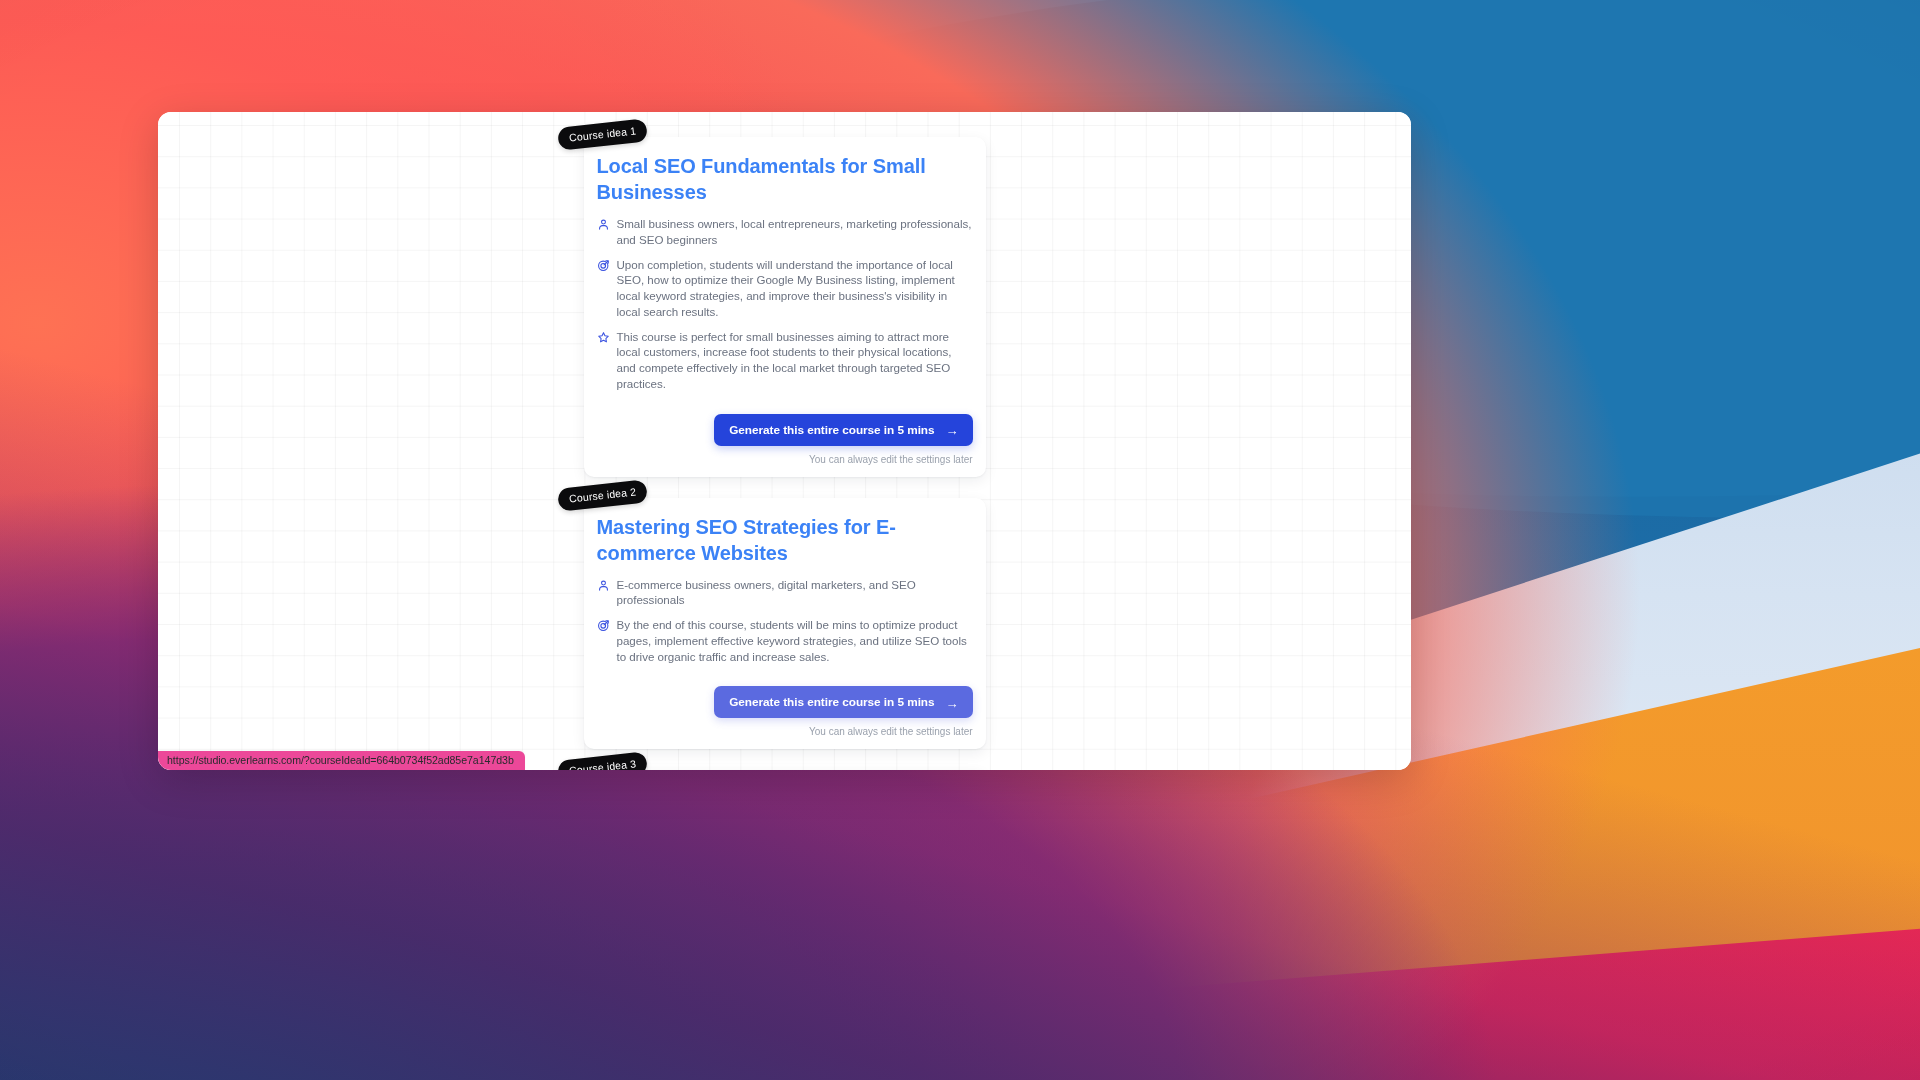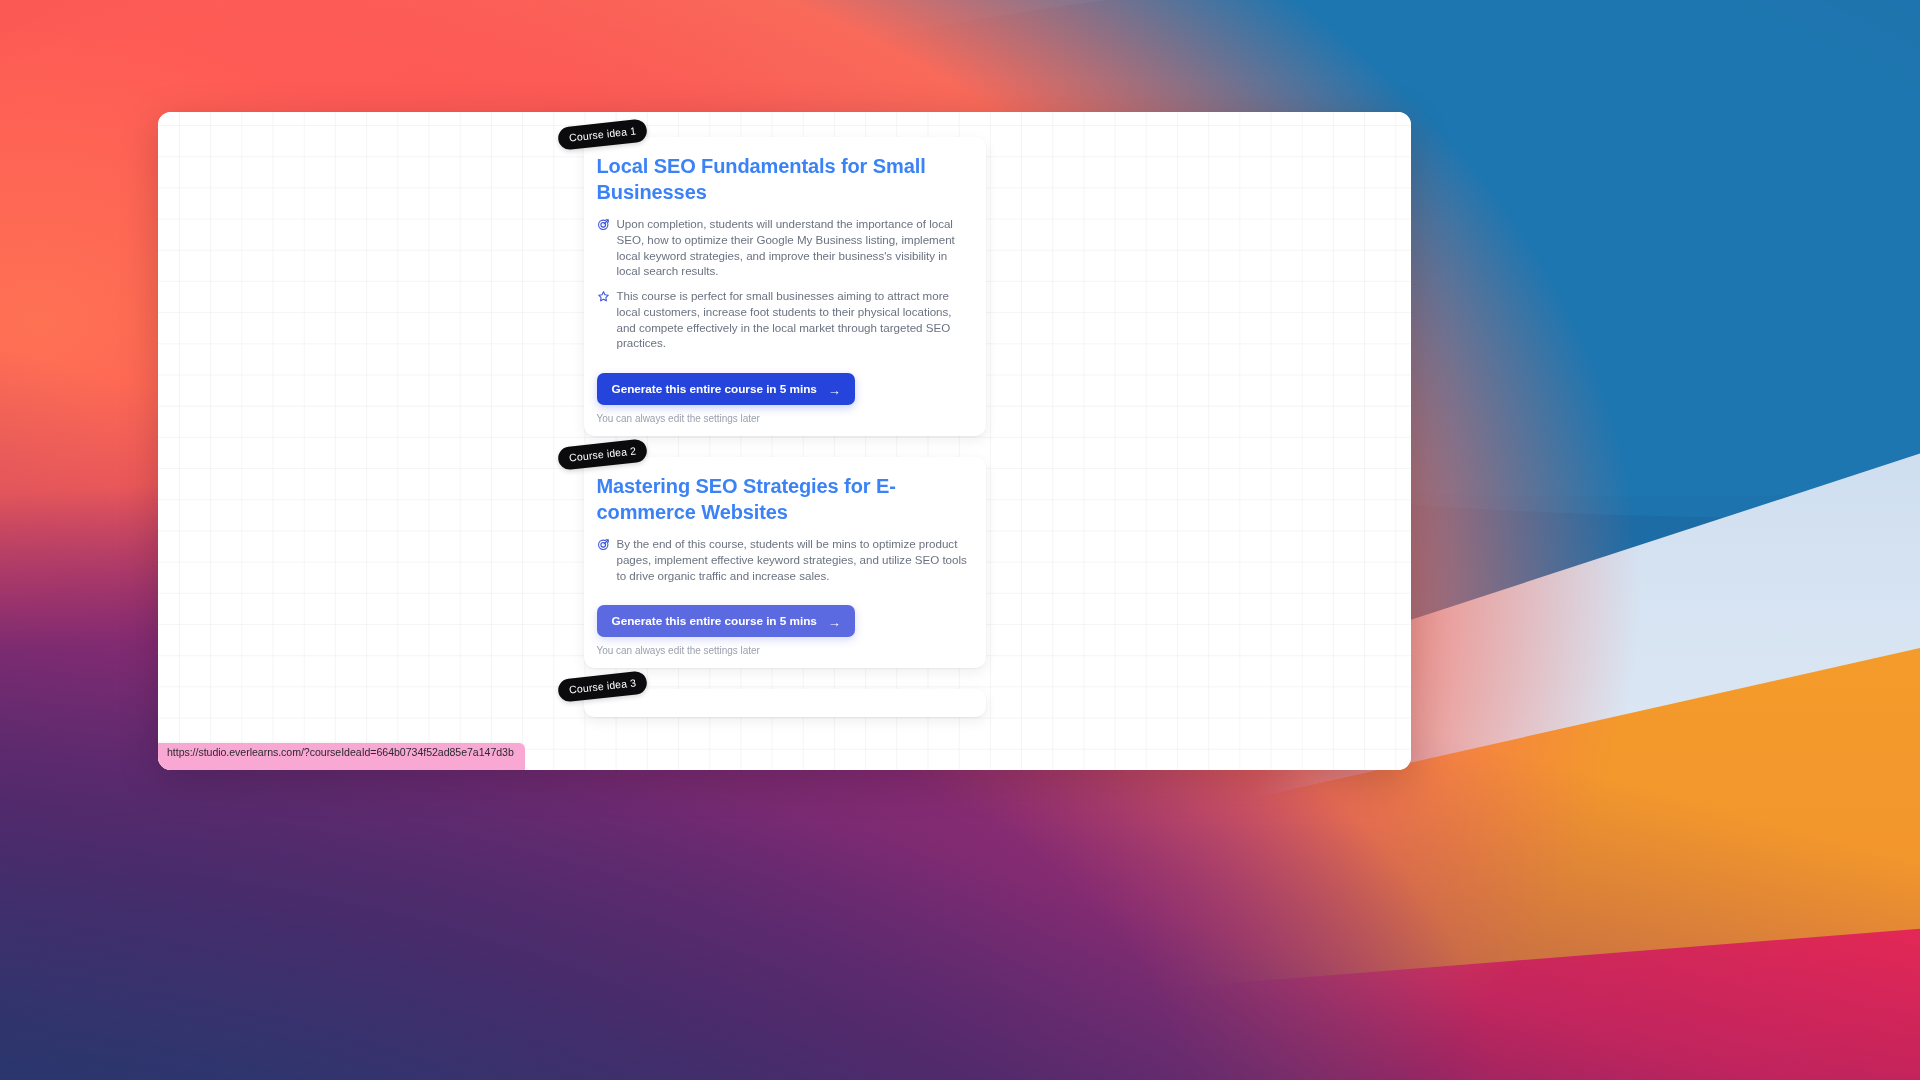--- a/index.html
+++ b/index.html
@@ -181,21 +181,21 @@
     font-size: 11.6px;
     line-height: 1.36;
     color: #6b7280;
     letter-spacing: -.02px;
   }
 
   .card-footer {
     margin-top: 22px;
     display: flex;
     flex-direction: column;
-    align-items: flex-start;
+    align-items: flex-end;
   }
 
   .generate-btn {
     display: inline-flex;
     align-items: center;
     gap: 11px;
     background: #2544db;
     color: #ffffff;
     border: none;
     border-radius: 7px;
@@ -224,25 +224,25 @@
     font-size: 10px;
     color: #9aa1ad;
     letter-spacing: -.02px;
   }
 
   
   #status-bar {
     position: absolute;
     left: 0;
     bottom: 0;
-    background: #f9a8d4;
+    background: #ec4899;
     color: #2a2a2e;
     font-size: 10.6px;
     letter-spacing: -.05px;
-    padding: 3px 11px 12px 9px;
+    padding: 3px 11px 4px 9px;
     border-top-right-radius: 6px;
     z-index: 40;
     white-space: nowrap;
     box-shadow: 0 -1px 2px rgba(0,0,0,.04);
   }
 </style>
 </head>
 <body>
 
 <div id="wallpaper">
@@ -262,20 +262,29 @@
 <div id="browser-window">
   <div id="page-canvas">
 
     <div id="card-list">
 
       <div class="card-wrap">
         <div class="idea-badge">Course idea 1</div>
         <div class="course-card">
           <div class="card-title">Local SEO Fundamentals for Small Businesses</div>
 
+          <div class="card-row">
+            <span class="row-icon">
+              <svg viewBox="0 0 24 24" fill="none" stroke="currentColor" stroke-width="2" stroke-linecap="round" stroke-linejoin="round">
+                <circle cx="12" cy="7.5" r="3.6"></circle>
+                  <path d="M4.8 20.5v-1.2a5.2 5.2 0 0 1 5.2-5.2h4a5.2 5.2 0 0 1 5.2 5.2v1.2"></path>
+              </svg>
+            </span>
+            <span class="row-text">Small business owners, local entrepreneurs, marketing professionals, and SEO beginners</span>
+          </div>
 
           <div class="card-row">
             <span class="row-icon">
               <svg viewBox="0 0 24 24" fill="none" stroke="currentColor" stroke-width="2" stroke-linecap="round" stroke-linejoin="round">
                 <circle cx="11.5" cy="12.5" r="8.6"></circle>
                   <circle cx="11.5" cy="12.5" r="4.3"></circle>
                   <path d="M13 11l7.2-7.2"></path>
                   <path d="M16.4 3.2h4.4v4.4"></path>
               </svg>
             </span>
@@ -299,20 +308,29 @@
             <div class="btn-hint">You can always edit the settings later</div>
           </div>
         </div>
       </div>
 
       <div class="card-wrap">
         <div class="idea-badge">Course idea 2</div>
         <div class="course-card">
           <div class="card-title">Mastering SEO Strategies for E-commerce Websites</div>
 
+          <div class="card-row">
+            <span class="row-icon">
+              <svg viewBox="0 0 24 24" fill="none" stroke="currentColor" stroke-width="2" stroke-linecap="round" stroke-linejoin="round">
+                <circle cx="12" cy="7.5" r="3.6"></circle>
+                  <path d="M4.8 20.5v-1.2a5.2 5.2 0 0 1 5.2-5.2h4a5.2 5.2 0 0 1 5.2 5.2v1.2"></path>
+              </svg>
+            </span>
+            <span class="row-text">E-commerce business owners, digital marketers, and SEO professionals</span>
+          </div>
 
           <div class="card-row">
             <span class="row-icon">
               <svg viewBox="0 0 24 24" fill="none" stroke="currentColor" stroke-width="2" stroke-linecap="round" stroke-linejoin="round">
                 <circle cx="11.5" cy="12.5" r="8.6"></circle>
                   <circle cx="11.5" cy="12.5" r="4.3"></circle>
                   <path d="M13 11l7.2-7.2"></path>
                   <path d="M16.4 3.2h4.4v4.4"></path>
               </svg>
             </span>

